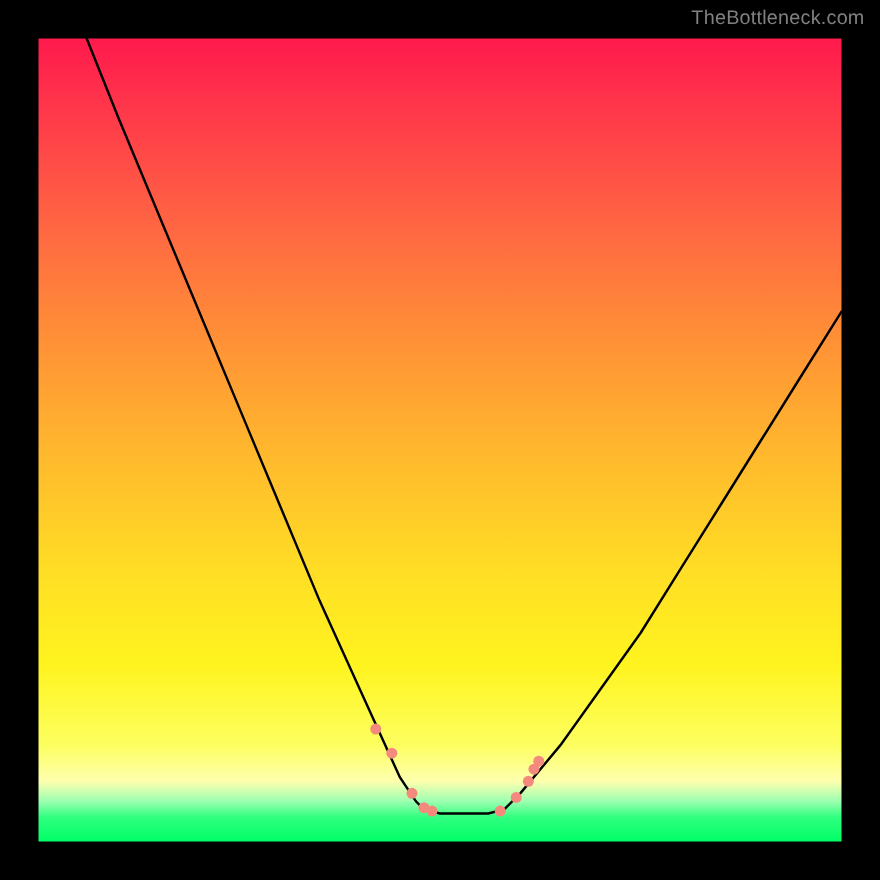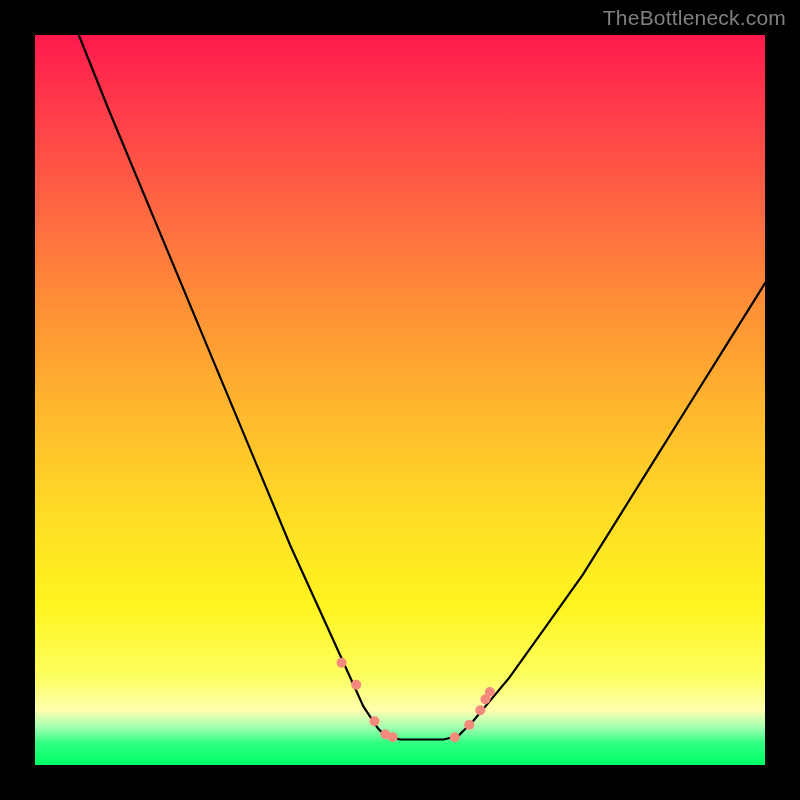--- a/index.html
+++ b/index.html
@@ -38,21 +38,21 @@
       #9cffb0 95%,
       #2fff7f 97%,
       #00ff66 100%
     );
   }
   .attribution {
     position: absolute;
     top: 6px;
     right: 14px;
     color: #808080;
-    font-size: 21px;
+    font-size: 18px;
     letter-spacing: 0.2px;
     font-weight: 400;
     user-select: none;
   }
   svg.curve {
     position: absolute;
     left: 0;
     top: 0;
     width: 730px;
     height: 730px;

